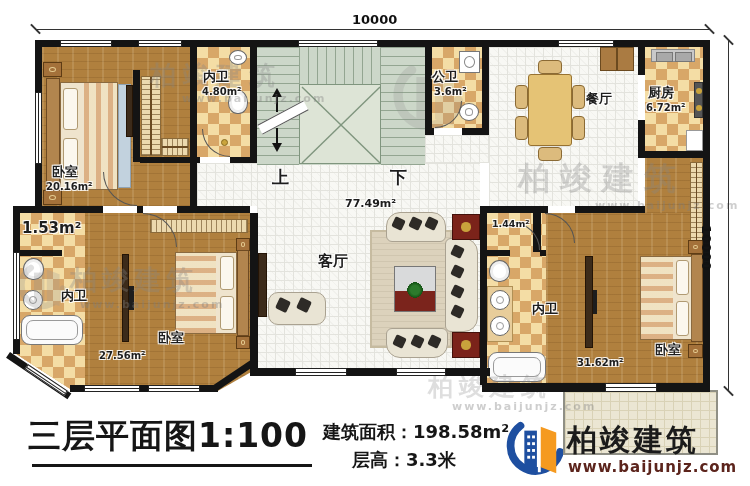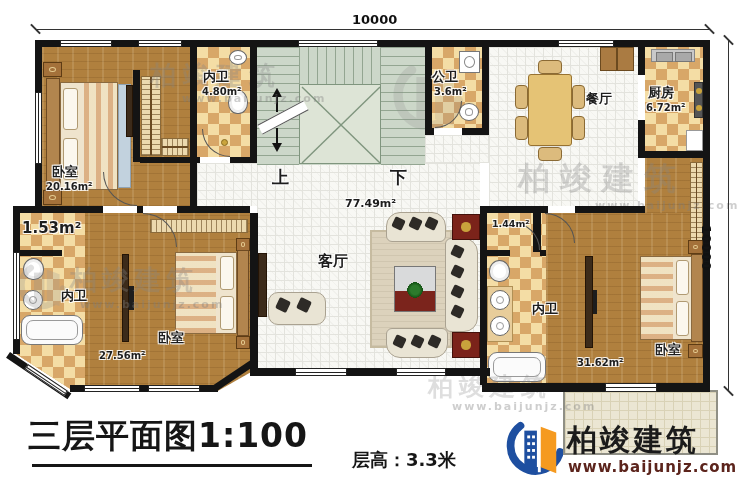--- a/index.html
+++ b/index.html
@@ -326,20 +326,23 @@
   <div class="wm wm-url" style="left:80px;top:298px;">www.baijunjz.com</div>
   <div class="abs" style="left:500px;top:155px;width:245px;height:65px;overflow:hidden;z-index:26;">
     <div class="wm" style="left:18px;top:2px;font-size:32px;letter-spacing:10px;">柏竣建筑</div>
     <div class="wm wm-url" style="left:95px;top:44px;">www.baijunjz.com</div>
   </div>
   <div class="wm" style="left:428px;top:370px;font-size:25px;letter-spacing:6px;color:rgba(135,135,135,.28);">柏竣建筑</div>
   <div class="wm wm-url" style="left:452px;top:400px;">www.baijunjz.com</div>
 
   <div class="title-cn" style="left:28px;top:414px;">三层平面图1:100</div>
   <div class="abs" style="left:32px;top:464px;width:280px;height:3px;background:#161616;z-index:50;"></div>
+  <div class="tb-line" style="left:323px;top:420px;">
+    <span>建筑面积：</span><span>198.58m²</span>
+  </div>
   <div class="tb-line" style="left:352px;top:448px;">
     <span>层高：</span><span>3.3米</span>
   </div>
 
   <svg class="abs" style="left:505px;top:417px;z-index:51;" width="58" height="64" viewBox="0 0 60 64">
     <path d="M16 8 A26 26 0 1 0 57 35" fill="none" stroke="#1e4fa0" stroke-width="8" stroke-linecap="round"></path>
     <rect x="20" y="13" width="13" height="41" fill="#1e4fa0"></rect>
     <rect x="23" y="18" width="3" height="3" fill="#fff"></rect>
       <rect x="28" y="18" width="3" height="3" fill="#fff"></rect>
     <rect x="23" y="25" width="3" height="3" fill="#fff"></rect>

